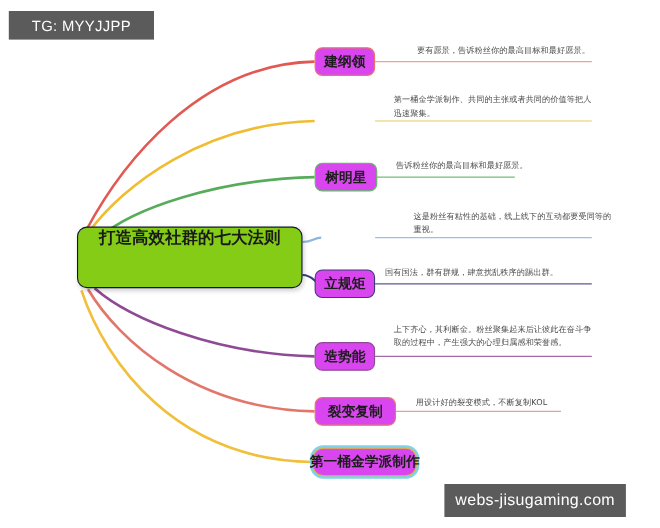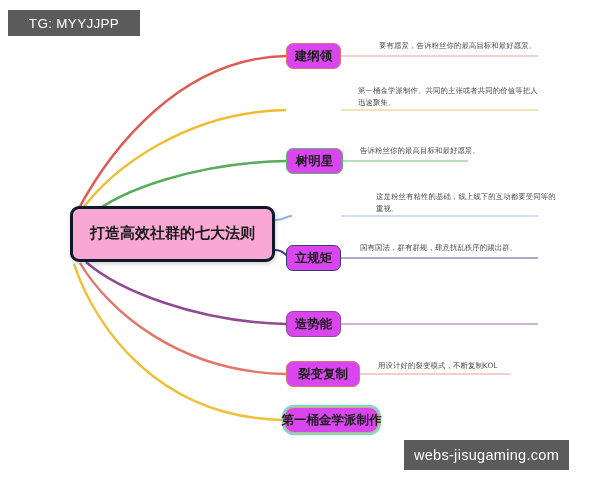--- a/index.html
+++ b/index.html
@@ -17,23 +17,23 @@
     position:absolute;background:#5b5b5b;color:#ffffff;
     font-size:14px;letter-spacing:.3px;
     display:flex;align-items:center;justify-content:center;
   }
   #wm-tl{left:8px;top:10px;width:132px;height:26px;font-size:13.5px;}
   #wm-br{left:404px;top:440px;width:165px;height:30px;font-size:14.5px;}
 
   
   #center-node{
     position:absolute;left:70px;top:206px;width:205px;height:56px;
-    border:3px solid #0f172a;border-radius:9px;background:#f9a8d4;
+    border:1px solid #0f172a;border-radius:9px;background:#84cc16;
     box-shadow:1px 2px 4px rgba(0,0,0,.18);
-    display:flex;align-items:center;justify-content:center;text-align:center;
+    display:flex;align-items:flex-start;justify-content:center;text-align:center;
     box-sizing:border-box;
   }
   #center-node .txt{
     font-size:15px;font-weight:bold;color:#1a1a1a;line-height:1.32;
     font-family:"DejaVu Sans","Liberation Sans",sans-serif;
     padding:0 10px;
   }
 
   
   .bnode{
@@ -105,25 +105,26 @@
   <div class="bnode" id="n3" style="left:286px;top:148px;width:57px;border-color:#5fb865;">
     <span class="blabel">树明星</span>
   </div>
   <div class="desc" id="d3" style="left:360px;top:145px;width:180px;">告诉粉丝你的最高目标和最好愿景。</div>
 
   <div class="desc" id="d4" style="left:376px;top:191px;width:182px;">这是粉丝有粘性的基础，线上线下的互动都要受同等的重视。</div>
 
   <div class="bnode" id="n5" style="left:286px;top:245px;width:55px;border-color:#3b3b7a;">
     <span class="blabel">立规矩</span>
   </div>
-  <div class="desc" id="d5" style="left:360px;top:242px;width:180px;">国有国法，群有群规，肆意扰乱秩序的踢出群。</div>
+  <div class="desc" id="d5" style="left:350px;top:242px;width:180px;">国有国法，群有群规，肆意扰乱秩序的踢出群。</div>
 
   <div class="bnode" id="n6" style="left:286px;top:311px;width:55px;border-color:#8e4a93;">
     <span class="blabel">造势能</span>
   </div>
+  <div class="desc" id="d6" style="left:358px;top:294px;width:180px;">上下齐心，其利断金。粉丝聚集起来后让彼此在奋斗争取的过程中，产生强大的心理归属感和荣誉感。</div>
 
   <div class="bnode" id="n7" style="left:286px;top:361px;width:74px;border-color:#e2766a;">
     <span class="blabel">裂变复制</span>
   </div>
   <div class="desc" id="d7" style="left:378px;top:360px;width:170px;">用设计好的裂变模式，不断复制KOL</div>
 
   <div class="bnode sel" id="n8" style="left:284px;top:407px;width:95px;border-color:#e0b53a;border-radius:10px;">
     <span class="blabel">第一桶金学派制作</span>
   </div>
 

